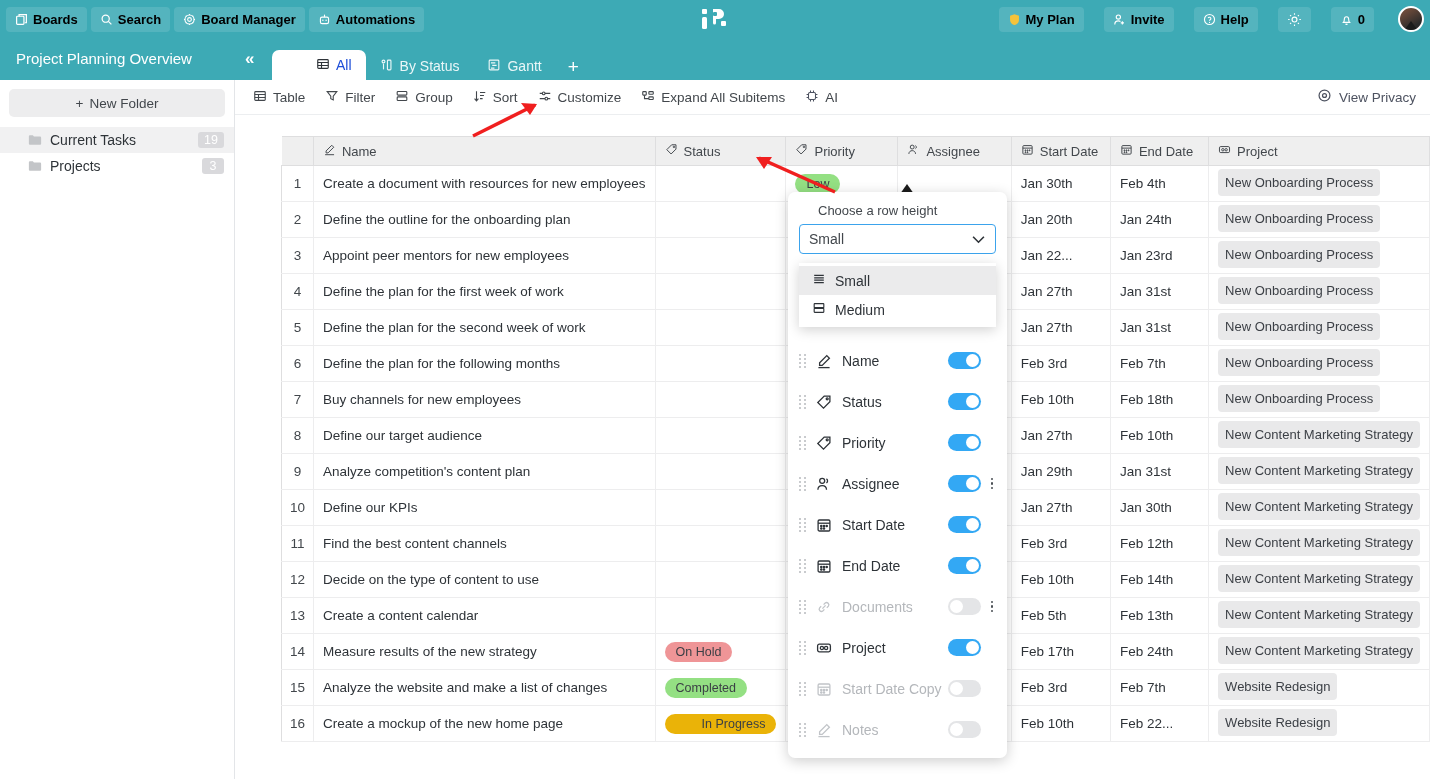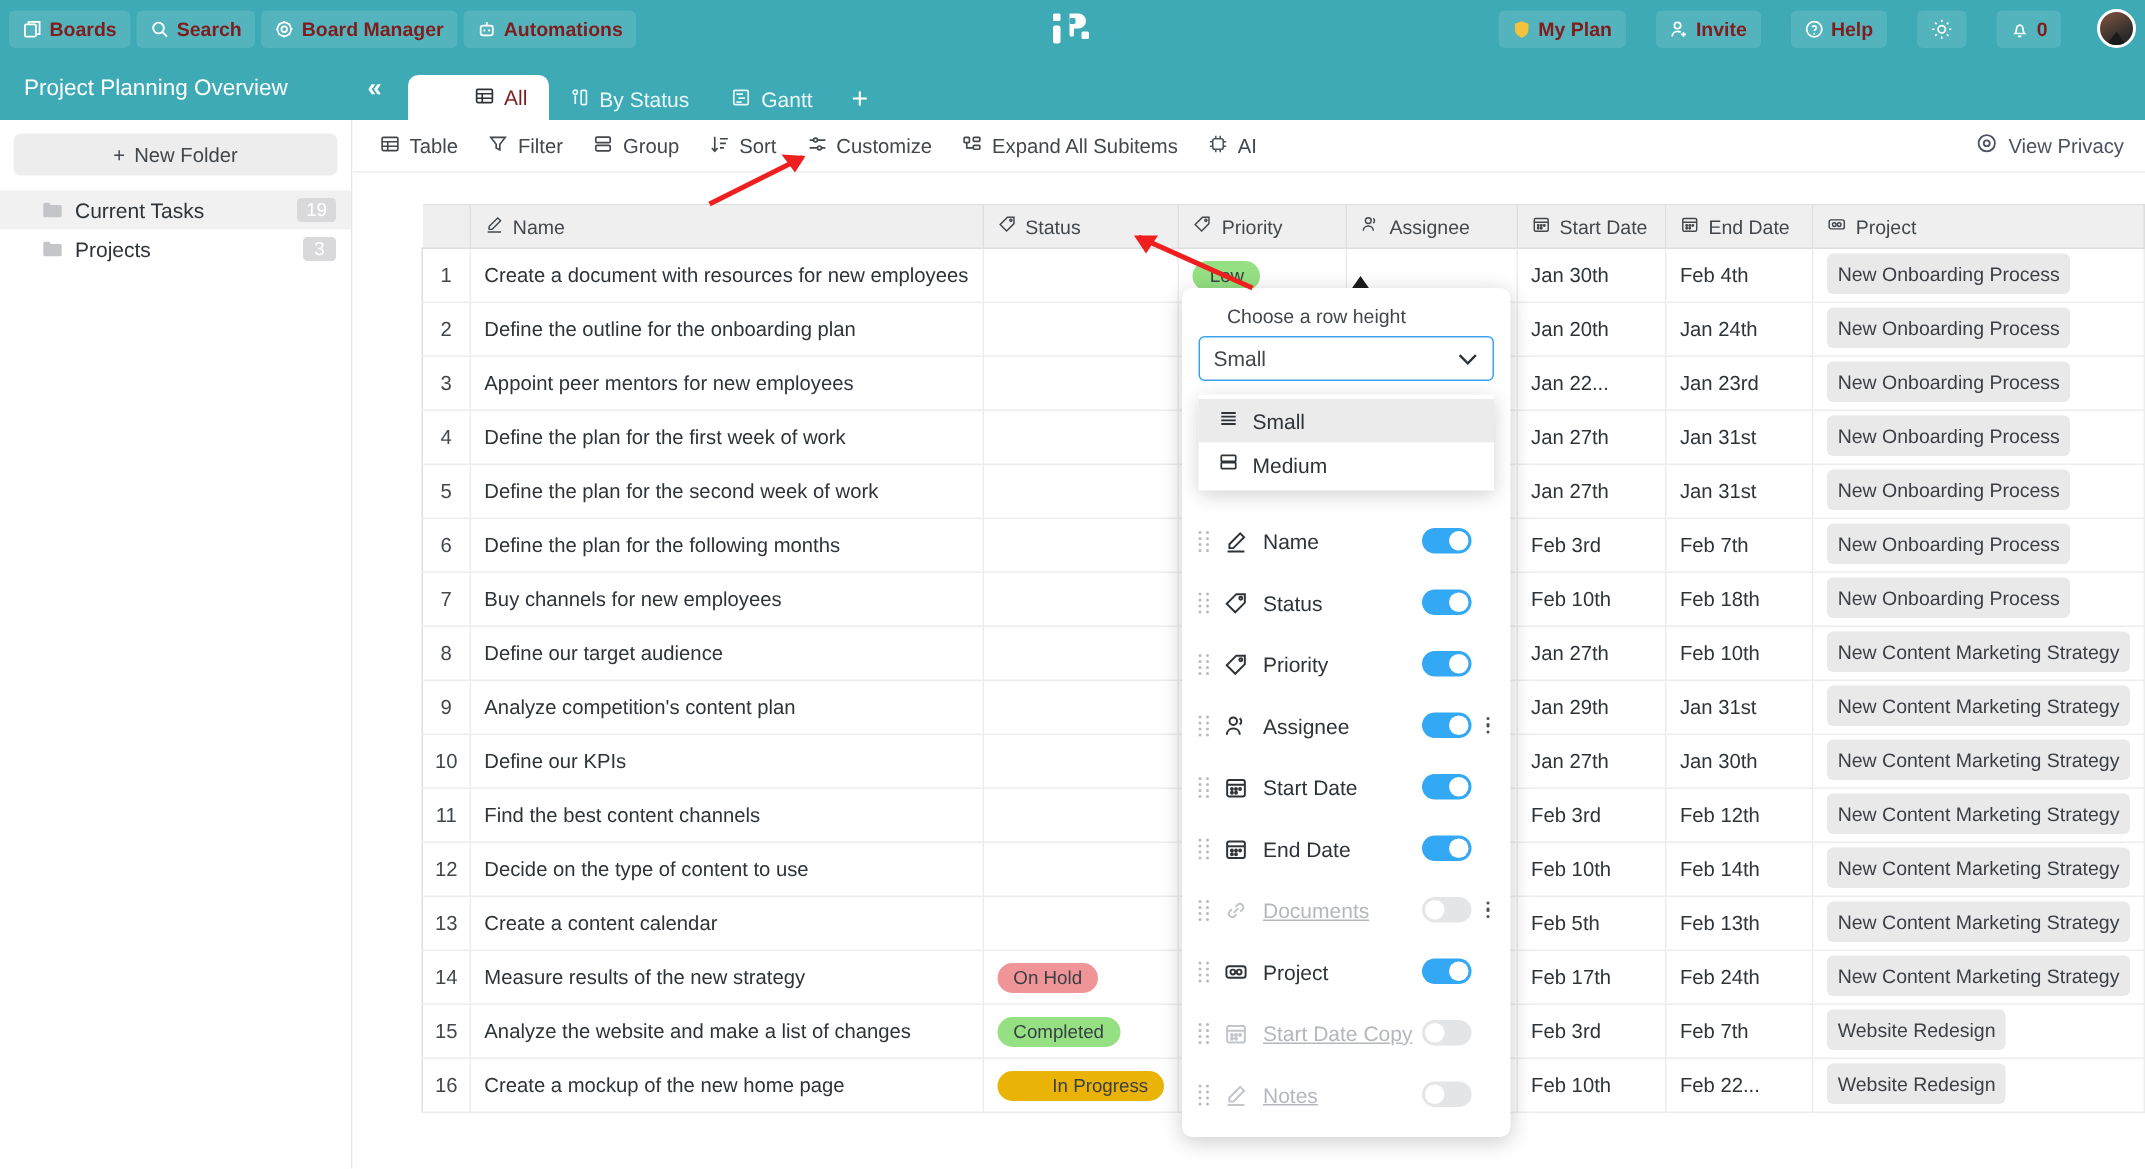--- a/index.html
+++ b/index.html
@@ -13,21 +13,21 @@
 
   
   #topbar {
     height: 38px; background: #3daab5;
     display: flex; align-items: center; padding: 0 6px;
     position: relative;
   }
   .tb-btn {
     display: flex; align-items: center; gap: 5px;
     height: 25px; padding: 0 9px; margin-right: 4px;
-    border-radius: 4px; color: #7f1d1d;
+    border-radius: 4px; color: #000000;
     font-size: 13px; font-weight: bold; white-space: nowrap;
     background: rgba(255,255,255,0.12);
     cursor: pointer;
   }
   .tb-btn .ic { display: flex; align-items: center; }
   #topbar-right {
     position: absolute; right: 6px; top: 0; height: 38px;
     display: flex; align-items: center; gap: 16px;
   }
   #brand-logo {
@@ -61,21 +61,21 @@
     position: absolute; left: 245px; top: 11px;
     color: #fff; font-size: 17px; font-weight: bold; cursor: pointer;
   }
   #tabs { display: flex; align-items: flex-end; margin-left: 272px; }
   .tab {
     display: flex; align-items: center; gap: 6px;
     height: 28px; padding: 0 14px; font-size: 14px;
     color: #eaf7f8; cursor: pointer; white-space: nowrap;
   }
   .tab.active {
-    background: #fff; color: #7f1d1d;
+    background: #fff; color: #1d4ed8;
     border-radius: 7px 7px 0 0; height: 30px; font-weight: normal; padding-left: 44px;
   }
   .tab-plus { color: #fff; font-size: 19px; padding: 0 12px 2px; cursor: pointer; }
 
   
   #body { display: flex; height: 699px; }
 
   
   #sidebar {
     width: 235px; min-width: 235px; background: #fff;
@@ -205,21 +205,21 @@
     display: flex; align-items: center; height: 41px; padding: 0 9px 0 11px;
     cursor: pointer;
   }
   .grip {
     width: 9px; margin-right: 8px; display: flex; flex-wrap: wrap;
     gap: 2px 3px; flex: 0 0 auto;
   }
   .grip i { width: 2px; height: 2px; background: #b7babe; border-radius: 50%; display: block; }
   .field-icon { width: 19px; display: flex; align-items: center; margin-right: 7px; }
   .field-label { flex: 1; font-size: 14px; color: #2e3338; }
-  .field-row.dim .field-label { color: #b4b7bb; text-decoration: underline; }
+  .field-row.dim .field-label { color: #b4b7bb; }
   .toggle {
     width: 33px; height: 17px; border-radius: 9px; background: #33a8f4;
     position: relative; flex: 0 0 auto;
   }
   .toggle::after {
     content:""; position:absolute; top:2px; right:2px;
     width:13px; height:13px; border-radius:50%; background:#fff;
   }
   .toggle.off { background: #e4e5e7; }
   .toggle.off::after { right: auto; left: 2px; }

